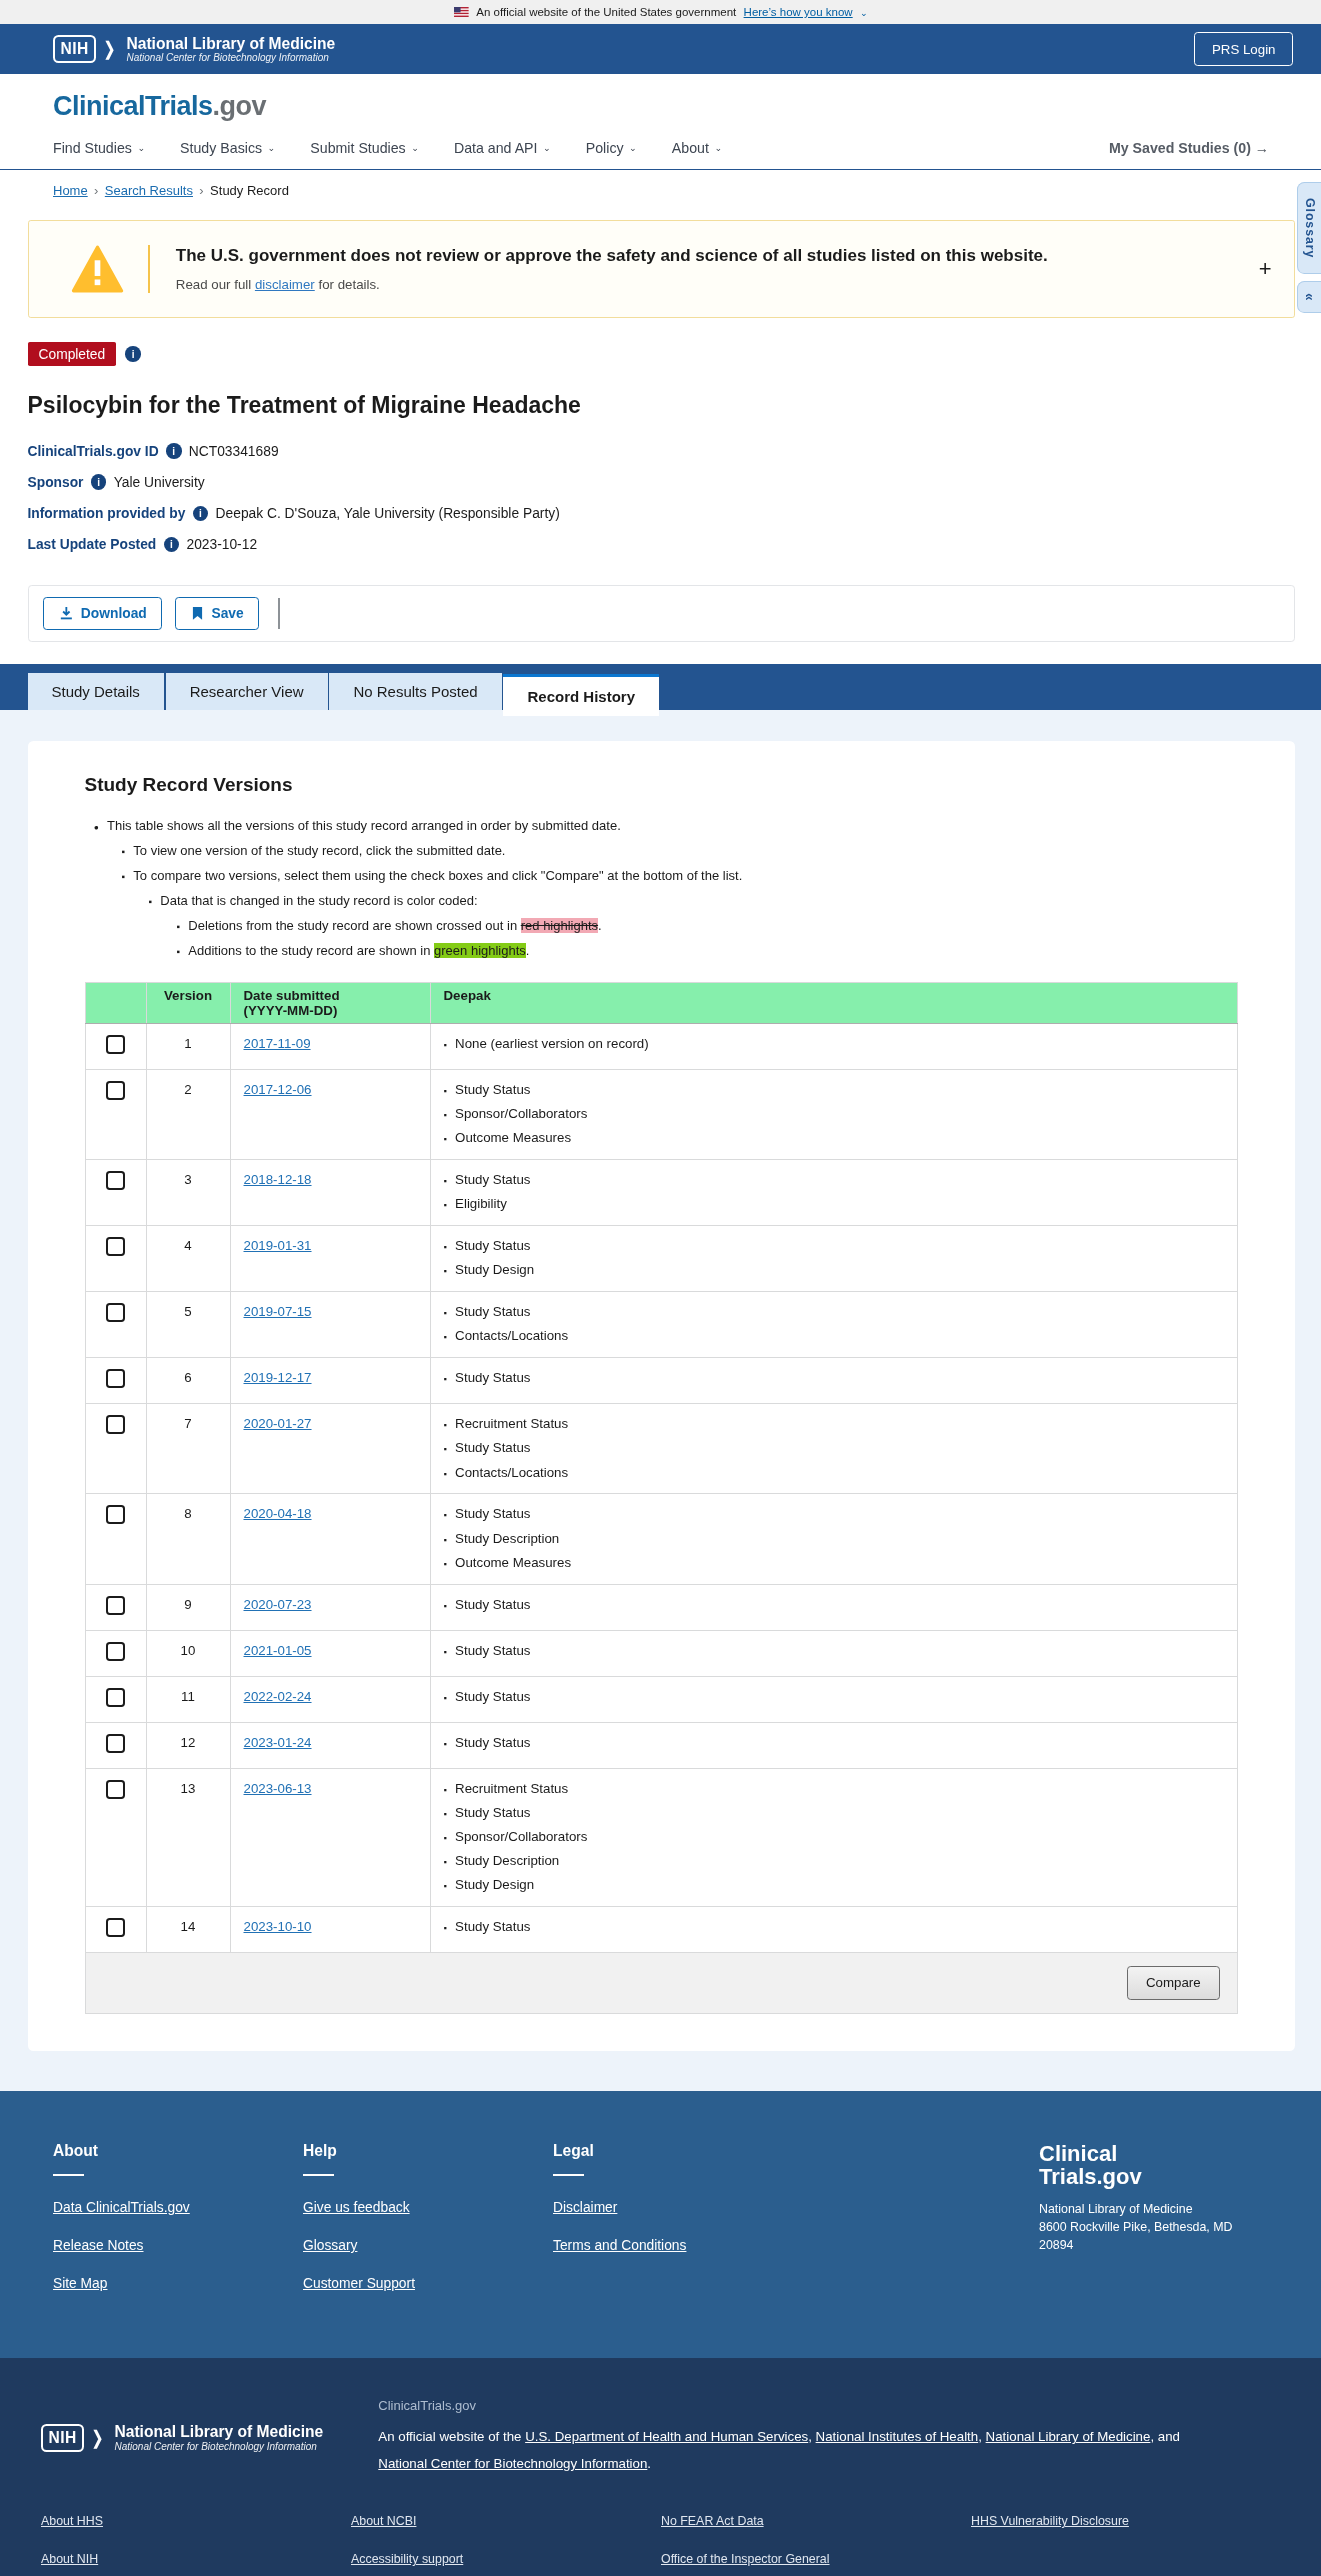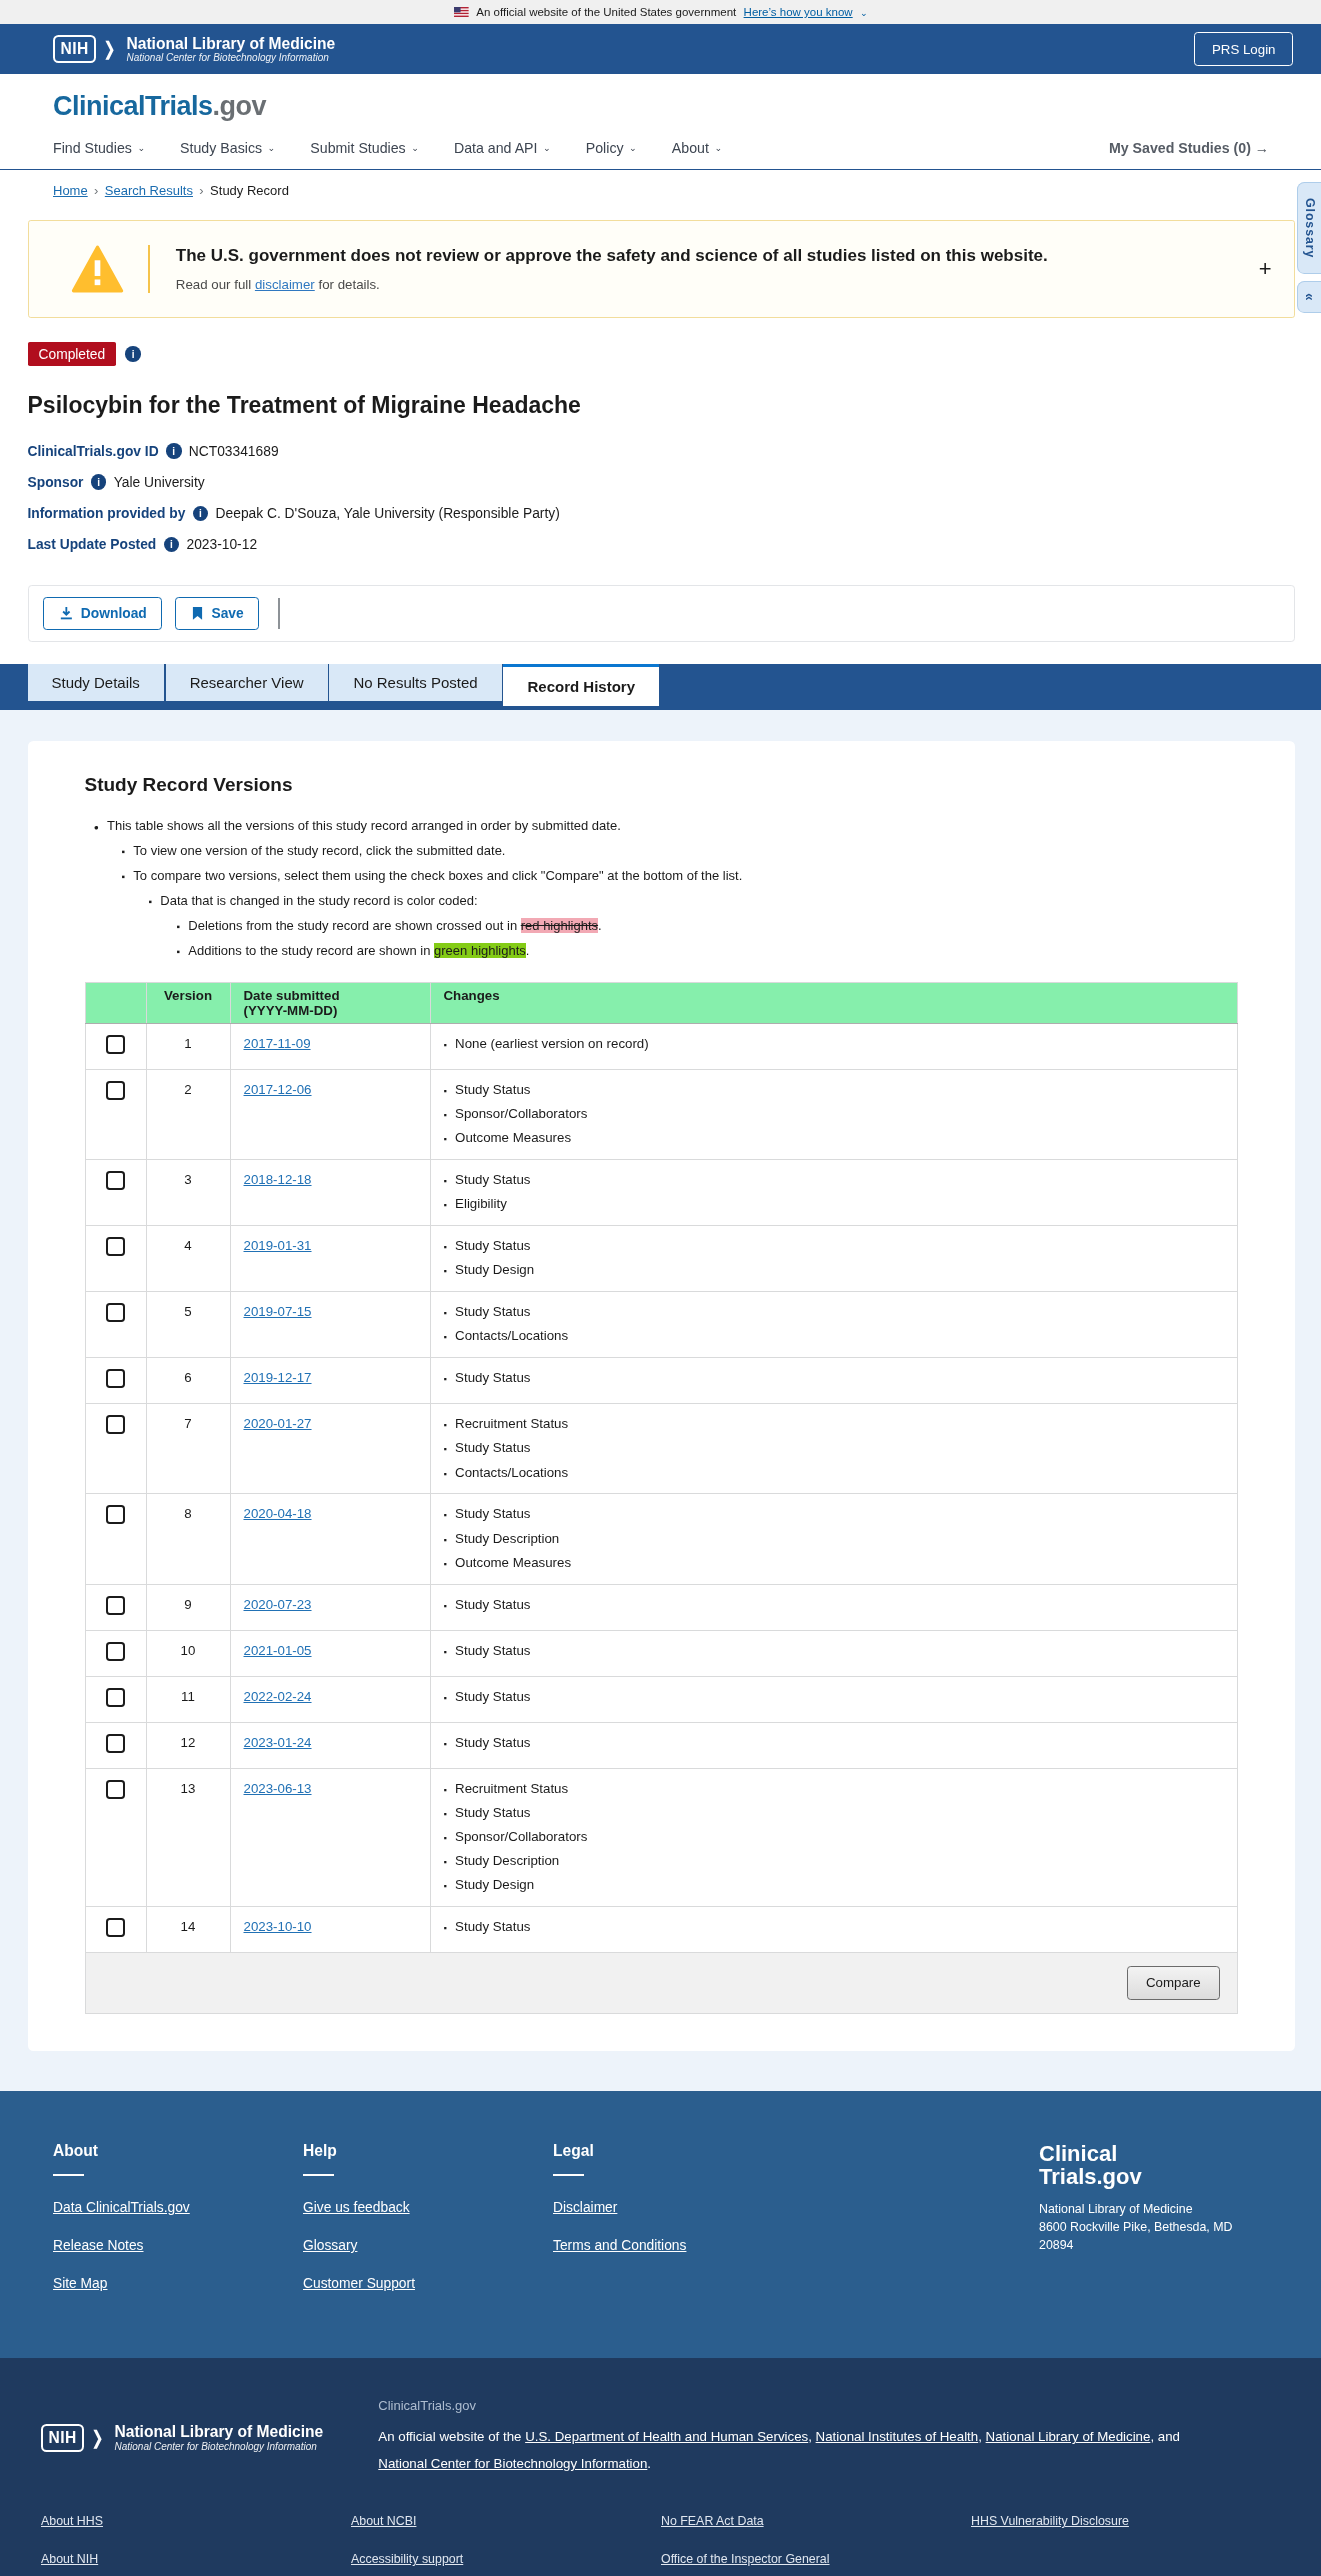--- a/index.html
+++ b/index.html
@@ -59,21 +59,21 @@
   .study-title { font-size:23px; font-weight:bold; margin-bottom:24px; }
   .field-row { display:flex; align-items:center; gap:7.3px; margin-bottom:15.6px; font-size:13.8px; }
   .field-label { color:#16437c; font-weight:bold; }
 
   
   .toolbar { margin:9.2px 27.5px 22px 27.5px; border:0.9px solid #e3e5e8; border-radius:3.7px; padding:11px 14.7px; display:flex; align-items:center; gap:13px; }
   .tool-btn { display:flex; align-items:center; gap:7.3px; background:#fff; border:1.4px solid #0f6ab1; color:#0f6ab1; font-weight:bold; font-size:13.8px; padding:8.3px 14.7px; border-radius:3.7px; cursor:pointer; font-family:inherit; }
   .tool-divider { width:1.8px; height:31px; background:#8d9297; margin-left:5.5px; }
 
   
-  .tabband { background:#235490; height:46px; display:flex; padding-left:27.5px; }
+  .tabband { background:#235490; height:46px; display:flex; align-items:flex-end; padding-left:27.5px; }
   .tab { background:#d9e8f7; color:#1b1b1b; font-size:15px; height:37px; display:flex; align-items:center; padding:0 24px; margin-right:1.8px; cursor:pointer; }
   .tab.active { background:#fff; font-weight:bold; border-top:3.7px solid #0b77d0; height:42px; margin-bottom:-5.5px; position:relative; z-index:2; }
 
   
   .panel { background:#edf3fa; padding:31px 27.5px 40px 27.5px; flex:1; }
   .card { background:#fff; border-radius:5.5px; padding:33px 57px 37px 57px; }
   .card h2 { font-size:19px; font-weight:bold; margin-bottom:22px; }
   .notes { margin-bottom:24px; }
   .note { font-size:13px; margin-bottom:10px; display:flex; gap:8.3px; align-items:baseline; }
   .note .bullet { flex:0 0 auto; }
@@ -299,21 +299,21 @@
             <span class="bullet" style="font-size: 10px;">▪</span>
             <span>Additions to the study record are shown in <span class="mark-green">green highlights</span>.</span>
           </div>
         </div>
       <table class="versions">
         <thead>
           <tr>
             <th class="c-check"></th>
             <th class="c-ver">Version</th>
             <th class="c-date"><span>Date submitted</span><br><span>(YYYY-MM-DD)</span></th>
-            <th>Changes</th>
+            <th>Deepak</th>
           </tr>
         </thead>
         <tbody id="versions-body">
             <tr>
               <td class="c-check"><span class="checkbox"></span></td>
               <td class="c-ver">1</td>
               <td class="c-date"><a class="date-link" href="#">2017-11-09</a></td>
               <td>
                 <ul class="changes-list">
                   <li>

